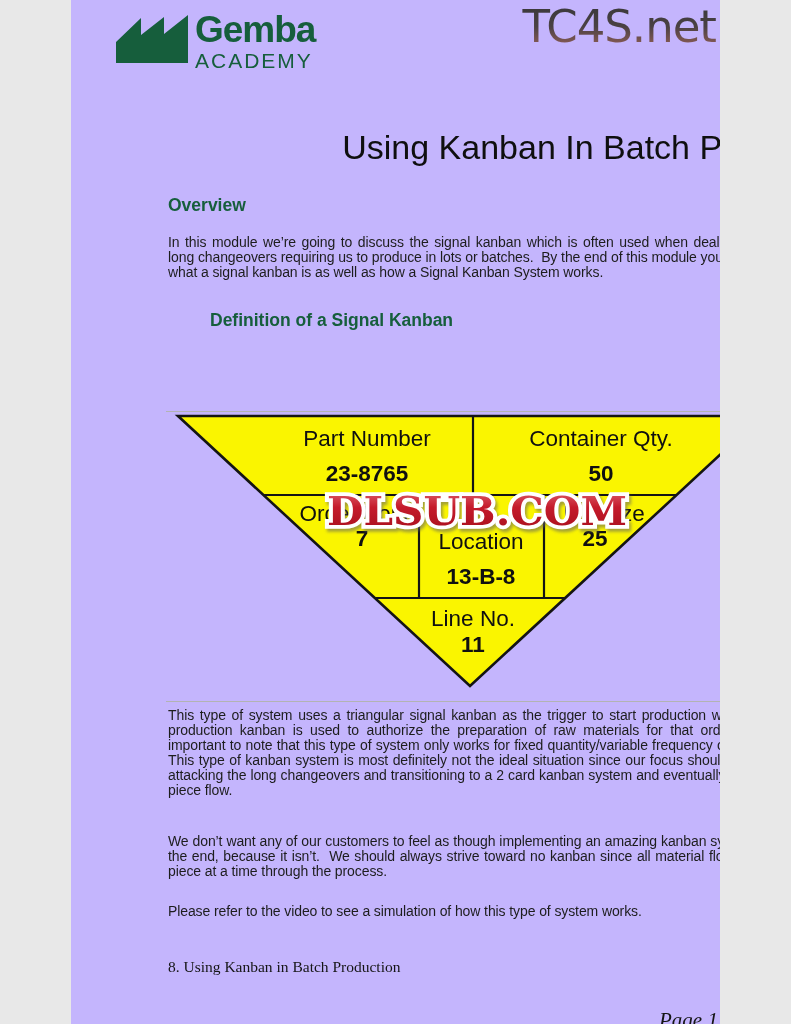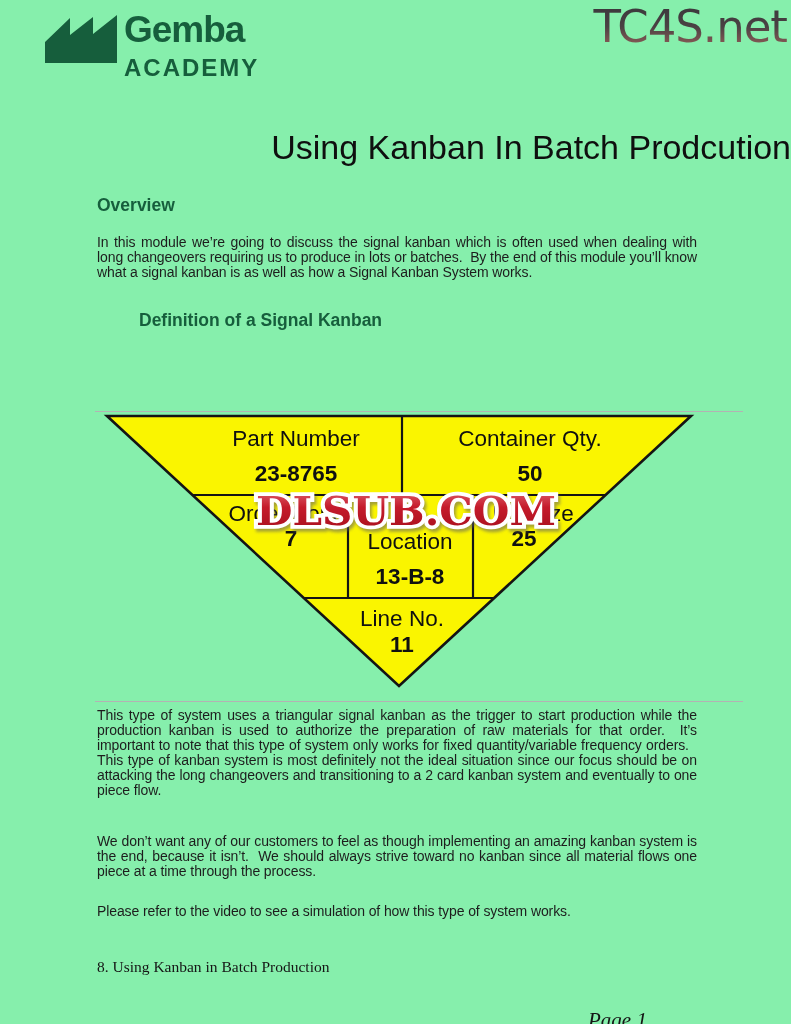--- a/index.html
+++ b/index.html
@@ -1,25 +1,25 @@
 <!DOCTYPE html>
 <html><head>
 <meta charset="utf-8">
 <style>
   html,body{margin:0;padding:0;background:#e8e8e8;}
   .page{
-    position:relative;width:791px;height:1024px;background:#86efac;
+    position:relative;width:649px;height:1024px;background:#c4b5fd;
     margin:0 auto;overflow:hidden;
     font-family:"Liberation Sans",sans-serif;color:#1d1d1d;
   }
   
   .logo-icon{position:absolute;left:45px;top:15px;width:72px;height:48px;}
   .logo-text{position:absolute;left:124px;top:11px;line-height:1;}
   .logo-name{font-size:37px;font-weight:700;letter-spacing:-1px;color:#165E3C;}
-  .logo-sub{font-size:24px;font-weight:700;letter-spacing:2px;color:#165E3C;margin-top:8px;}
+  .logo-sub{font-size:21px;font-weight:400;letter-spacing:2px;color:#165E3C;margin-top:2px;}
   .tc4s{
     position:absolute;top:0;right:4px;
     font-family:"DejaVu Sans",sans-serif;font-weight:400;font-size:45px;letter-spacing:-1px;
     background:linear-gradient(180deg,#3b393c 12%,#4a4143 50%,#8d5d57 88%);
     -webkit-background-clip:text;background-clip:text;color:transparent;
   }
   
   .doc-title{
     position:absolute;top:128px;left:0;width:791px;text-align:right;
     font-size:34px;font-weight:400;color:#0f0f0f;letter-spacing:0;

